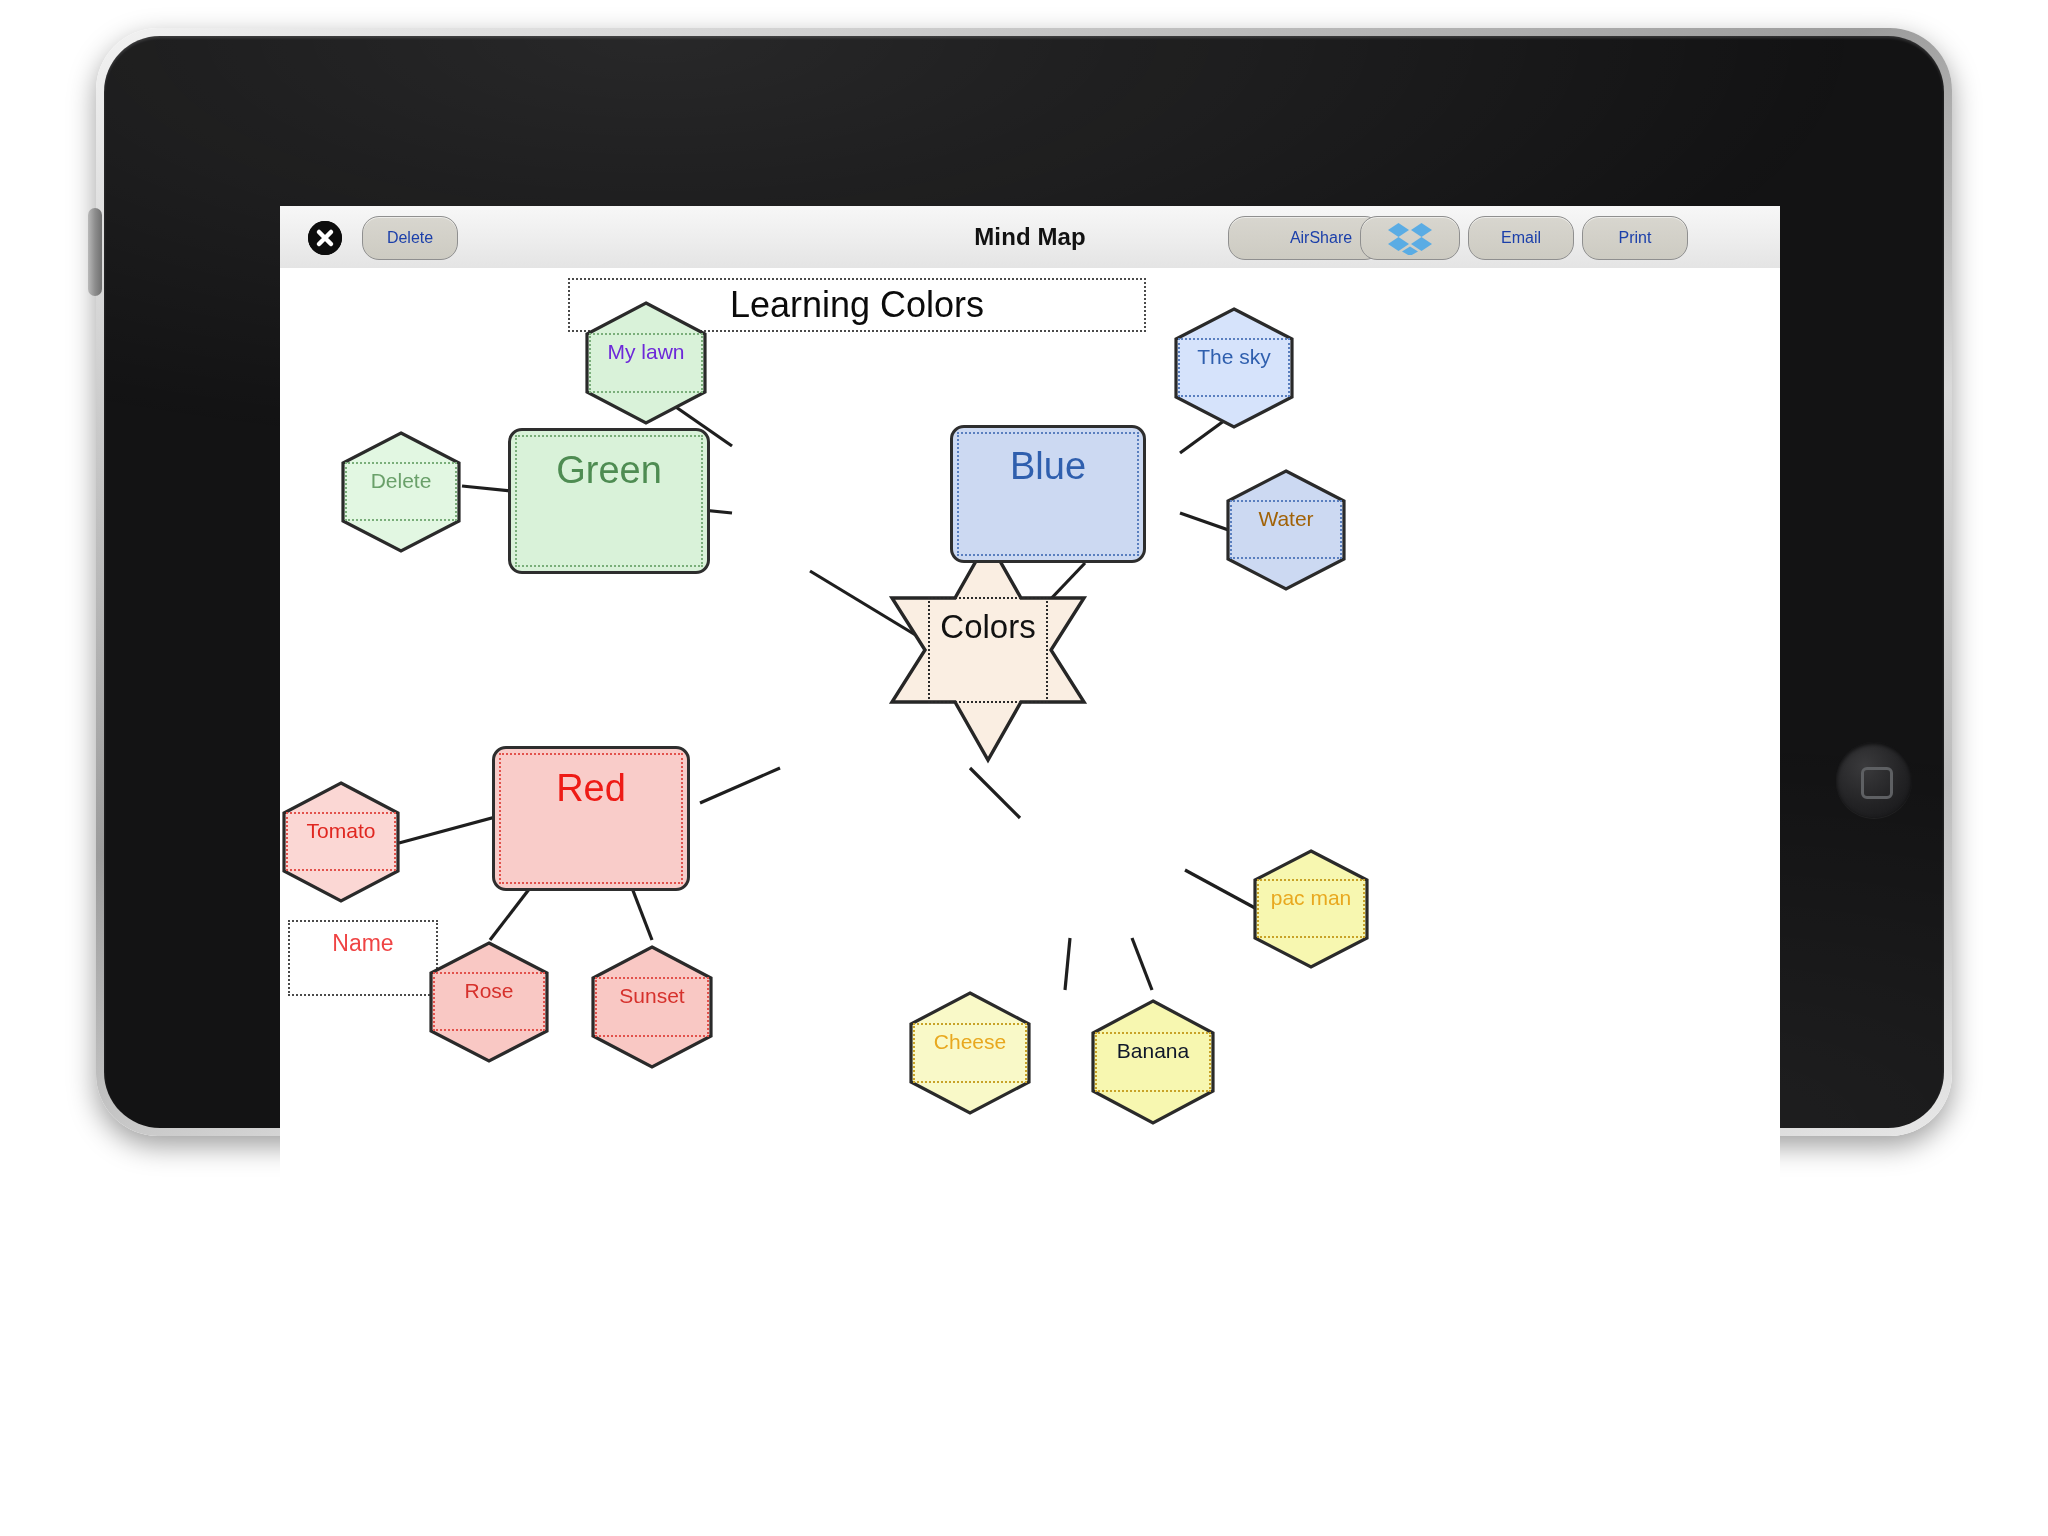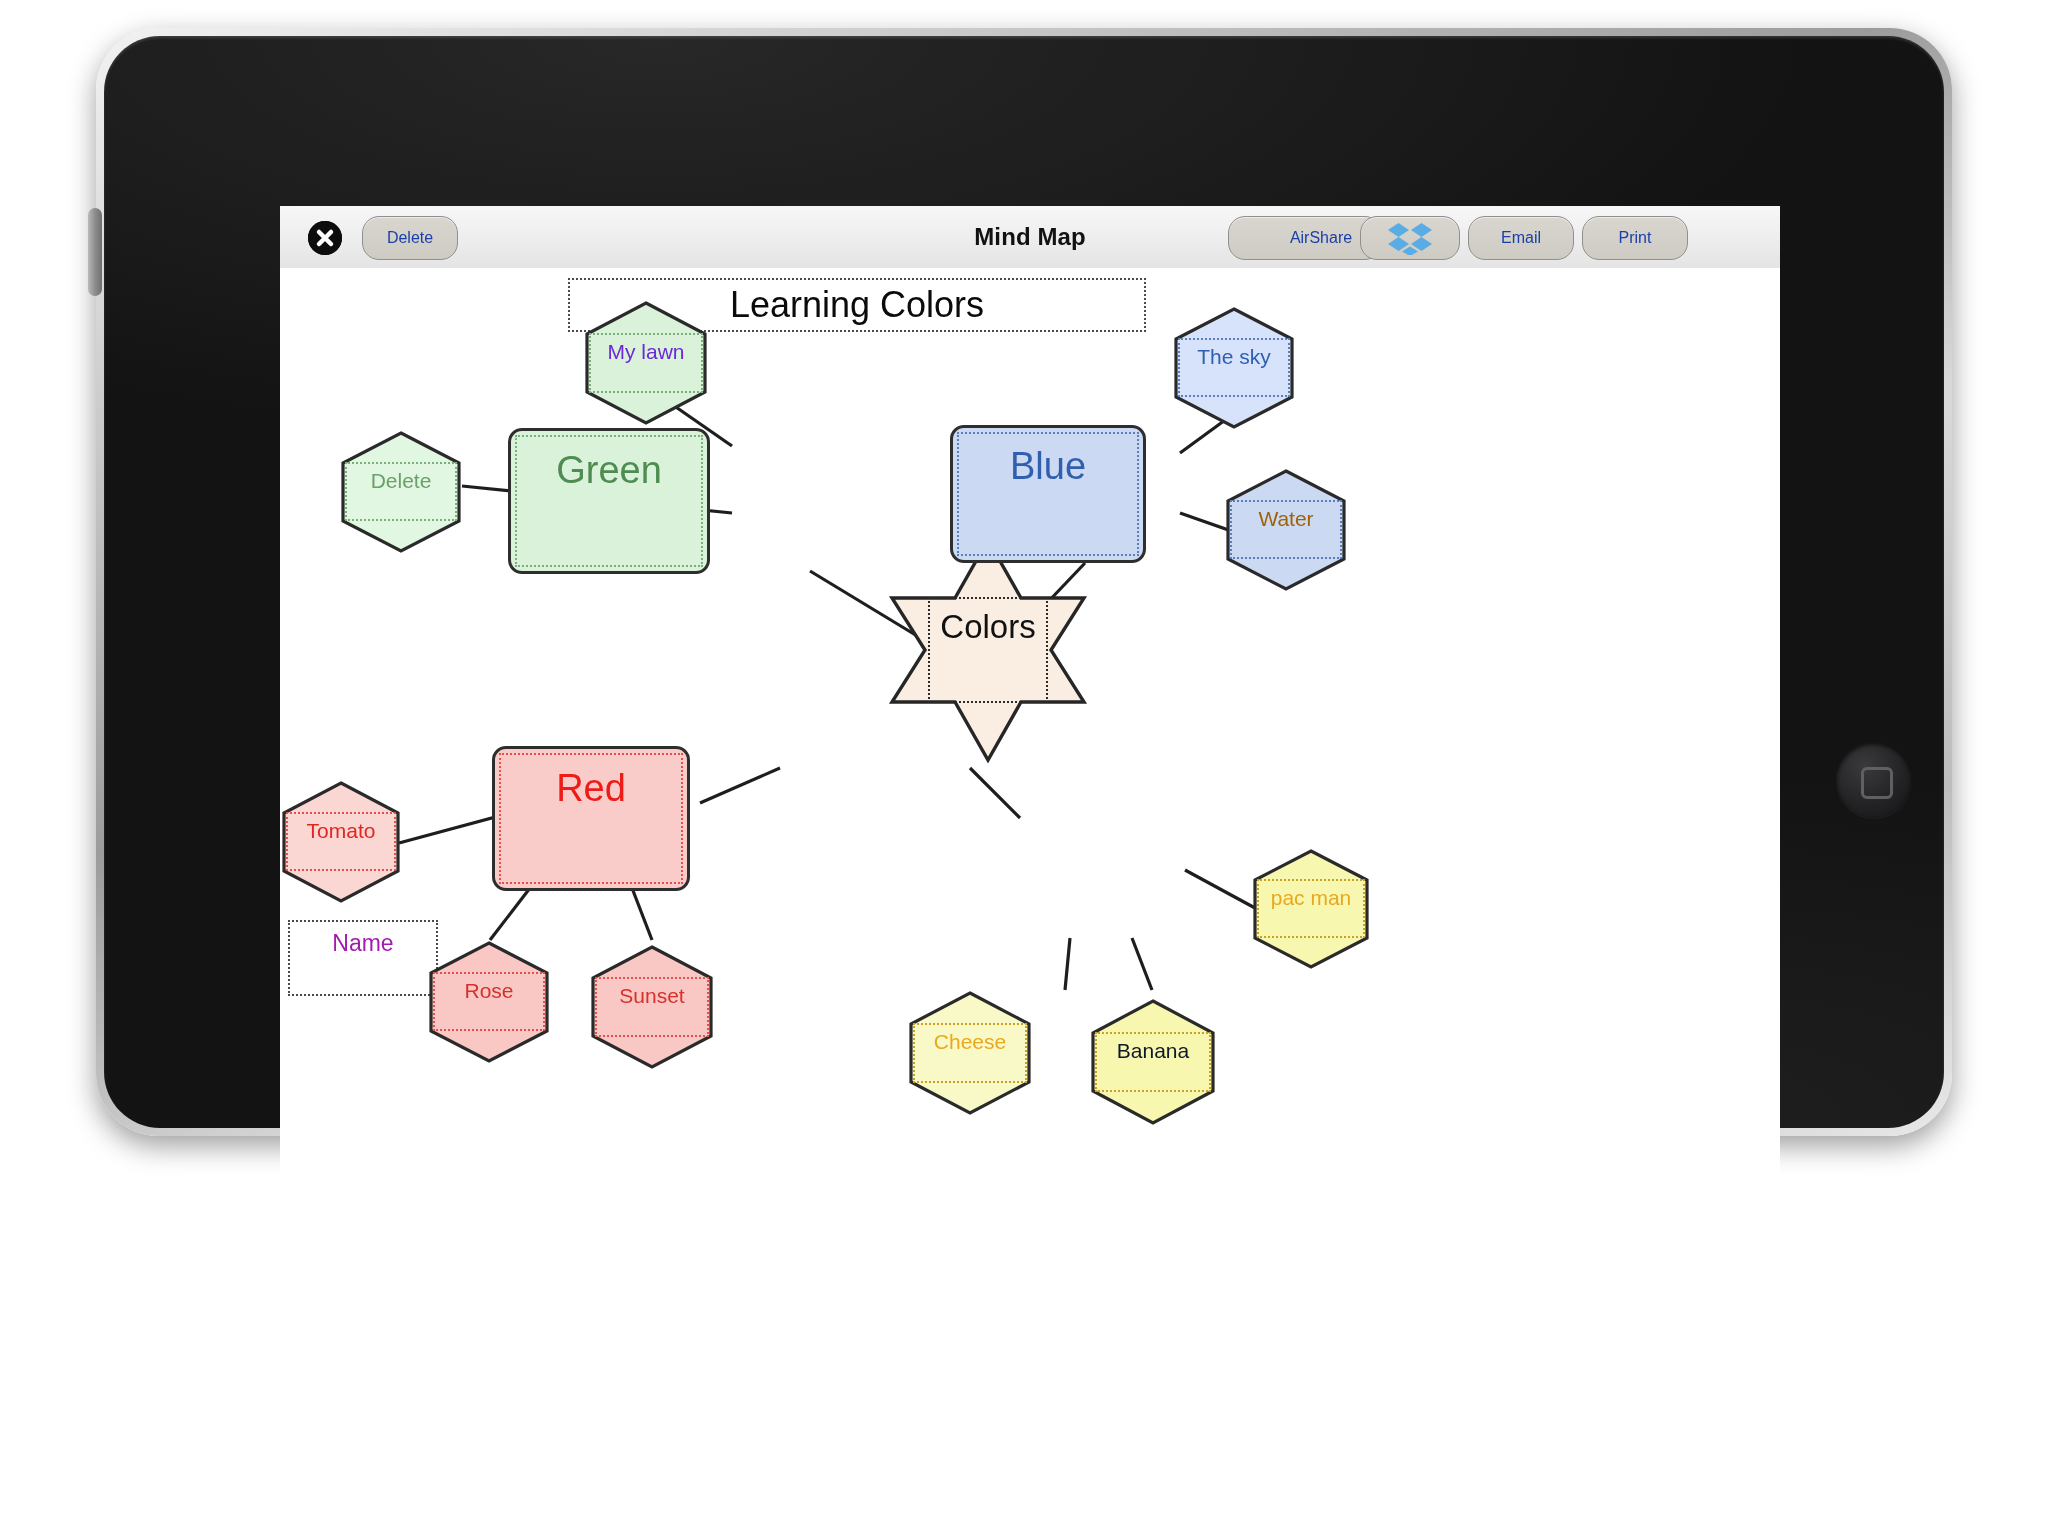--- a/index.html
+++ b/index.html
@@ -96,21 +96,21 @@
     display:flex;align-items:center;justify-content:center;
     font-size:36px;color:#0b0b0b;
   }
   
   .name-field{
     position:absolute;left:8px;top:652px;width:146px;height:72px;
     border:2px dotted #4a4a4a;background:#fff;
   }
   .name-ph{
     position:absolute;left:0;top:8px;width:146px;text-align:center;
-    font-size:23px;color:#a21caf;
+    font-size:23px;color:#ef4444;
   }
 
   
   .node{position:absolute;}
   .node .lbl{
     position:absolute;left:0;width:100%;text-align:center;
     pointer-events:none;white-space:nowrap;
   }
 
   

